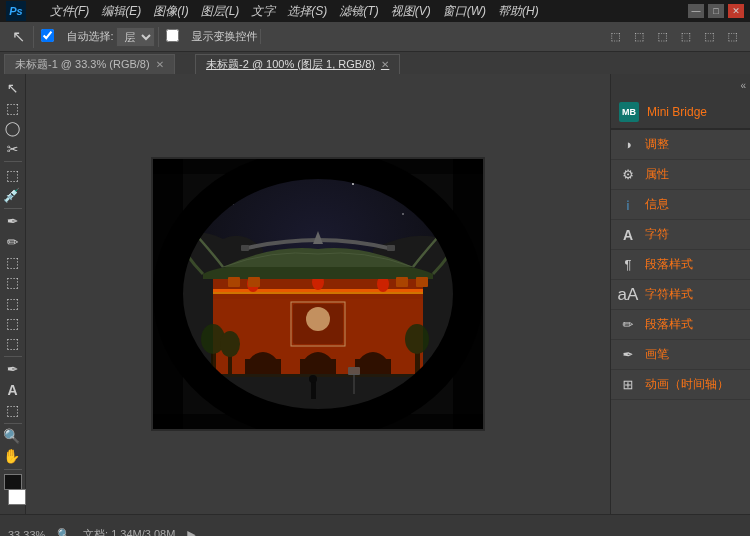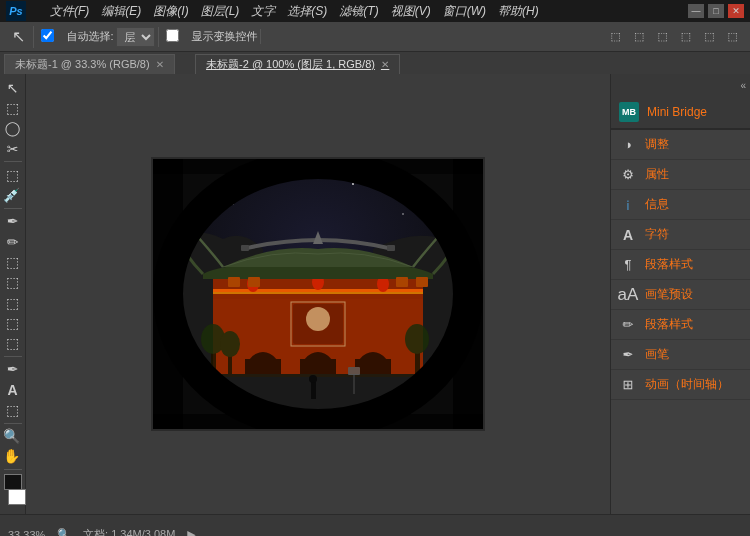--- a/index.html
+++ b/index.html
@@ -527,21 +527,21 @@
     <div class="panel-item">
       <div class="panel-icon" style="font-weight:bold;font-size:14px;">A</div>
       <span class="panel-label">字符</span>
     </div>
     <div class="panel-item">
       <div class="panel-icon">¶</div>
       <span class="panel-label">段落样式</span>
     </div>
     <div class="panel-item">
       <div class="panel-icon" style="font-size:17px;">aA</div>
-      <span class="panel-label">画笔预设</span>
+      <span class="panel-label">字符样式</span>
     </div>
     <div class="panel-item">
       <div class="panel-icon">✏</div>
       <span class="panel-label">段落样式</span>
     </div>
     <div class="panel-item">
       <div class="panel-icon">✒</div>
       <span class="panel-label">画笔</span>
     </div>
     <div class="panel-item">

